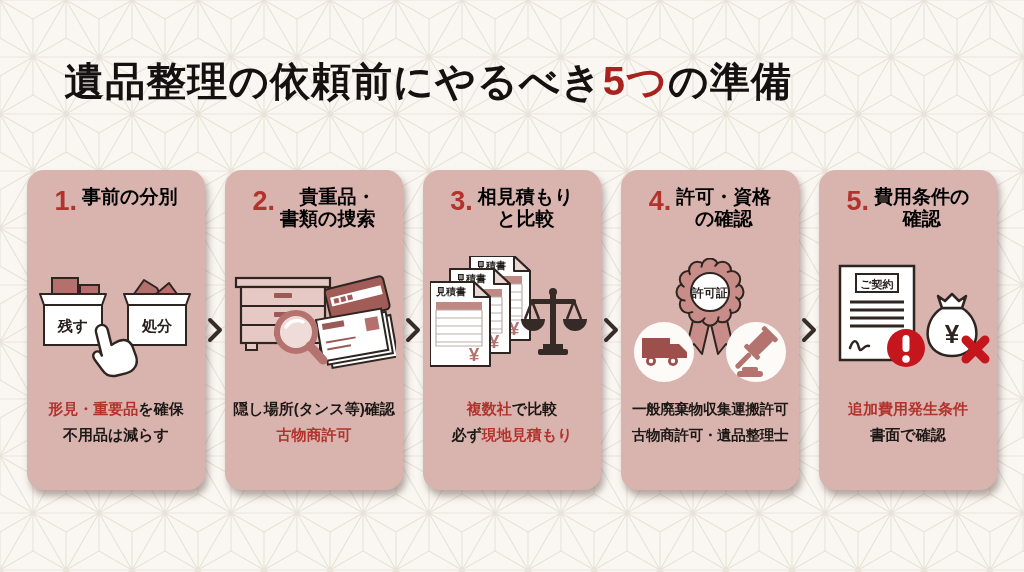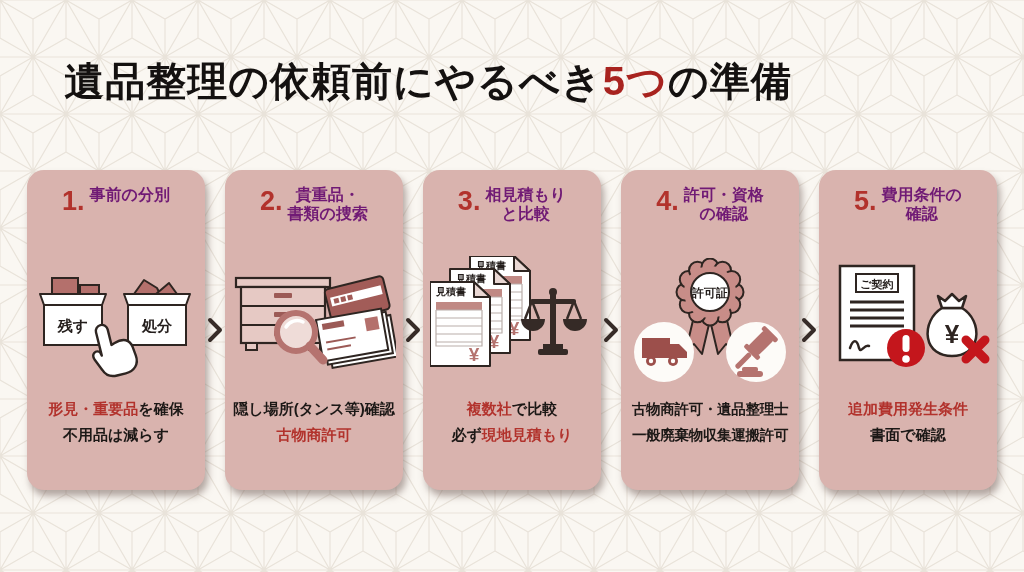--- a/index.html
+++ b/index.html
@@ -24,22 +24,22 @@
     box-shadow:3px 6px 7px rgba(110,88,82,.5);
     display:flex;flex-direction:column;box-sizing:border-box;
     padding:16px 4px 10px 4px;
   }
   .card-heading{
     min-height:62px;display:flex;justify-content:center;align-items:flex-start;
     gap:5px;line-height:1.18;
   }
   .card-num{font-size:27px;font-weight:bold;color:#b2322c;}
   .t-col{display:flex;flex-direction:column;align-items:center;
-    font-size:16px;font-weight:bold;color:#701a75;}
-  .t-col.left{align-items:center;}
+    font-size:19px;font-weight:bold;color:#000000;}
+  .t-col.left{align-items:flex-end;}
   .tline:empty{display:none;}
   .icon-zone{flex:1;display:flex;align-items:flex-end;justify-content:center;}
   .icon-svg{display:block;}
   .icon-svg text{font-family:"Liberation Sans","DejaVu Sans",sans-serif;font-weight:bold;}
   .notes{
     min-height:84px;display:flex;flex-direction:column;align-items:center;
     justify-content:flex-start;gap:0;
   }
   .note-line{
     font-size:15px;font-weight:bold;color:#1c1816;line-height:26px;
@@ -293,22 +293,22 @@
             <rect x="-10" y="-22" width="20" height="5" rx="2"></rect>
             <rect x="-10" y="3" width="20" height="5" rx="2"></rect>
             <rect x="-2.5" y="8" width="5" height="20" rx="2"></rect>
           </g>
           <rect x="114" y="109" width="16" height="5" rx="2" fill="#b5736f"></rect>
           <rect x="109" y="113" width="26" height="6" rx="3" fill="#b5736f"></rect>
         </g>
       </svg>
     </div>
     <div class="notes">
+      <div class="note-line"><span>一般廃棄物収集運搬許可</span></div>
       <div class="note-line"><span>古物商許可・遺品整理士</span></div>
-      <div class="note-line"><span>一般廃棄物収集運搬許可</span></div>
     </div>
   </div>
 
   <div class="arrow-gap">
     <svg width="16" height="26" viewBox="0 0 16 26">
       <path d="M3,3 L13,13 L3,23" stroke="#372c28" stroke-width="4" fill="none" stroke-linecap="round" stroke-linejoin="round"></path>
     </svg>
   </div>
 
   <div class="step-card">

